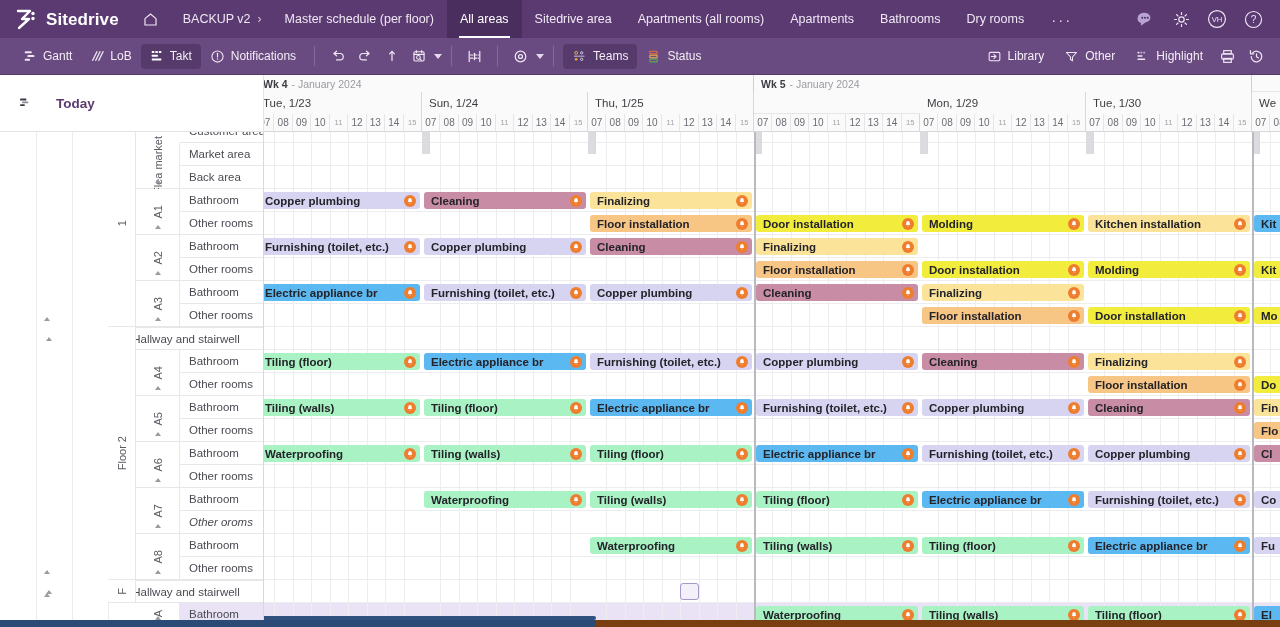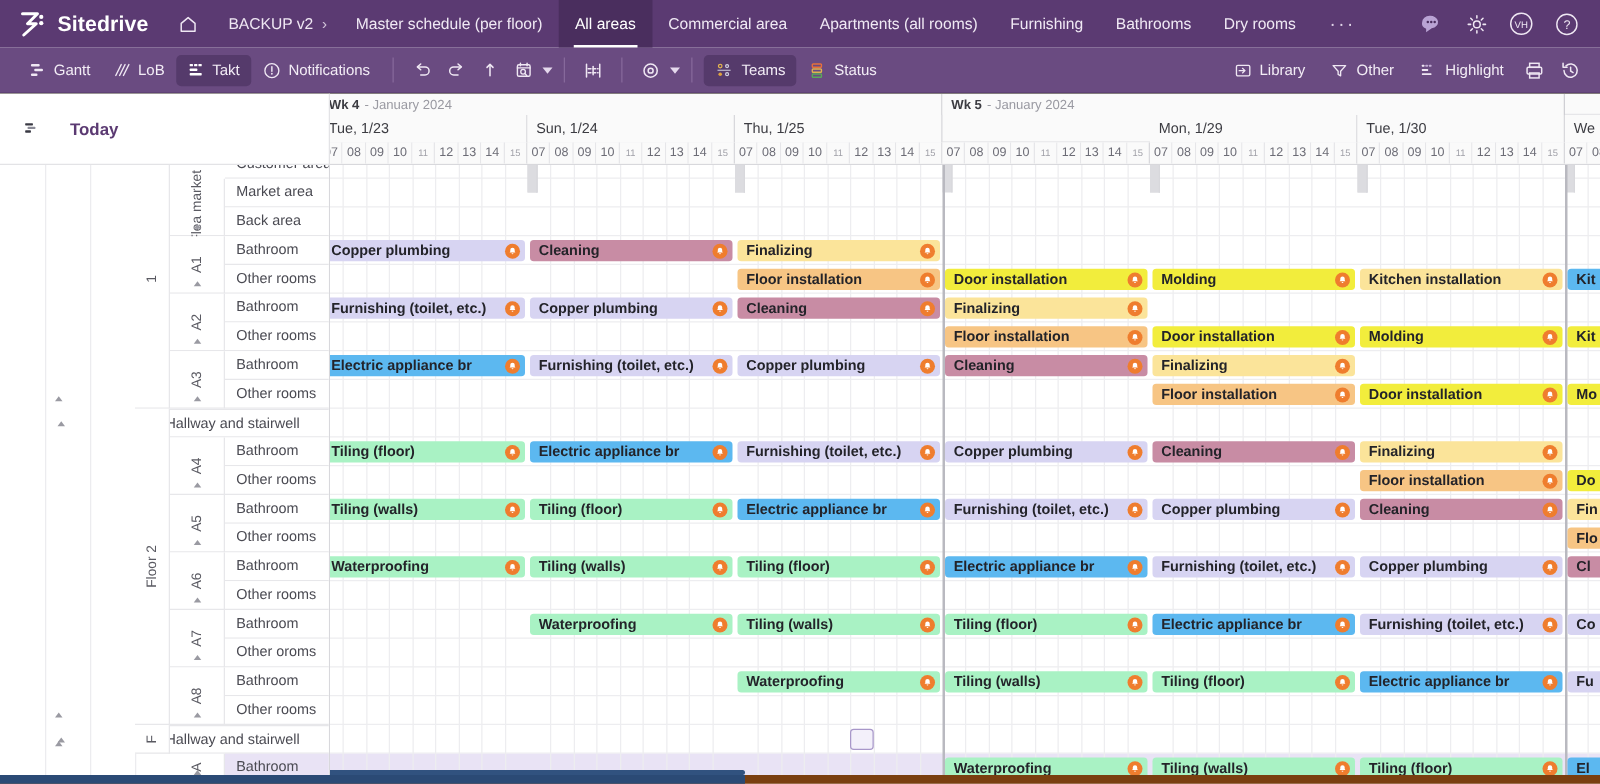--- a/index.html
+++ b/index.html
@@ -115,21 +115,21 @@
   .today-label {
     font-size: 13.5px; font-weight: 600; color: #5b3a72;
     cursor: pointer;
   }
 
   
   #workspace {
     position: absolute; left: 0; top: 75px;
     width: 1280px; height: 545px;
     overflow: hidden;
-    background: #bef264;
+    background: #f97316;
   }
 
   
   #timehead {
     position: absolute; left: 264px; top: 0;
     width: 1016px; height: 57px;
     background: #fafafa; z-index: 20;
     border-bottom: 1px solid #d8d8dc;
     overflow: hidden;
   }
@@ -309,27 +309,27 @@
   </div>
 
   <div class="nav-tabs">
     <div class="nav-tab">
         <span>Master schedule (per floor)</span>
       </div>
     <div class="nav-tab active">
         <span>All areas</span>
       </div>
     <div class="nav-tab">
-        <span>Commercial area</span>
+        <span>Sitedrive area</span>
       </div>
     <div class="nav-tab">
         <span>Apartments (all rooms)</span>
       </div>
     <div class="nav-tab">
-        <span>Furnishing</span>
+        <span>Apartments</span>
       </div>
     <div class="nav-tab">
         <span>Bathrooms</span>
       </div>
     <div class="nav-tab">
         <span>Dry rooms</span>
       </div>
   </div>
 
   <div class="nav-more">···</div>
@@ -671,21 +671,21 @@
         <span>A6</span>
       </div>
       <div class="collapse-tri" style="left: 155px; top: 346px;"></div>
       <div class="roomcell" style="top: 310px;">Bathroom</div>
       <div class="roomcell" style="top: 333px;">Other rooms</div>
       <div class="aptcell" style="top: 356px; height: 46px;">
         <span>A7</span>
       </div>
       <div class="collapse-tri" style="left: 155px; top: 392px;"></div>
       <div class="roomcell" style="top: 356px;">Bathroom</div>
-      <div class="roomcell" style="top: 379px;">Other oroms</div>
+      <div class="roomcell" style="top: 379px; font-style: italic;">Other oroms</div>
       <div class="aptcell" style="top: 402px; height: 46px;">
         <span>A8</span>
       </div>
       <div class="collapse-tri" style="left: 155px; top: 438px;"></div>
       <div class="roomcell" style="top: 402px;">Bathroom</div>
       <div class="roomcell" style="top: 425px;">Other rooms</div>
       <div class="hallcell" style="top: 448px;">Hallway and stairwell</div>
       <div class="collapse-tri" style="left: 46px; top: 458px;"></div>
       <div class="aptcell" style="top: 471px; height: 23px;">
         <span>A</span>

